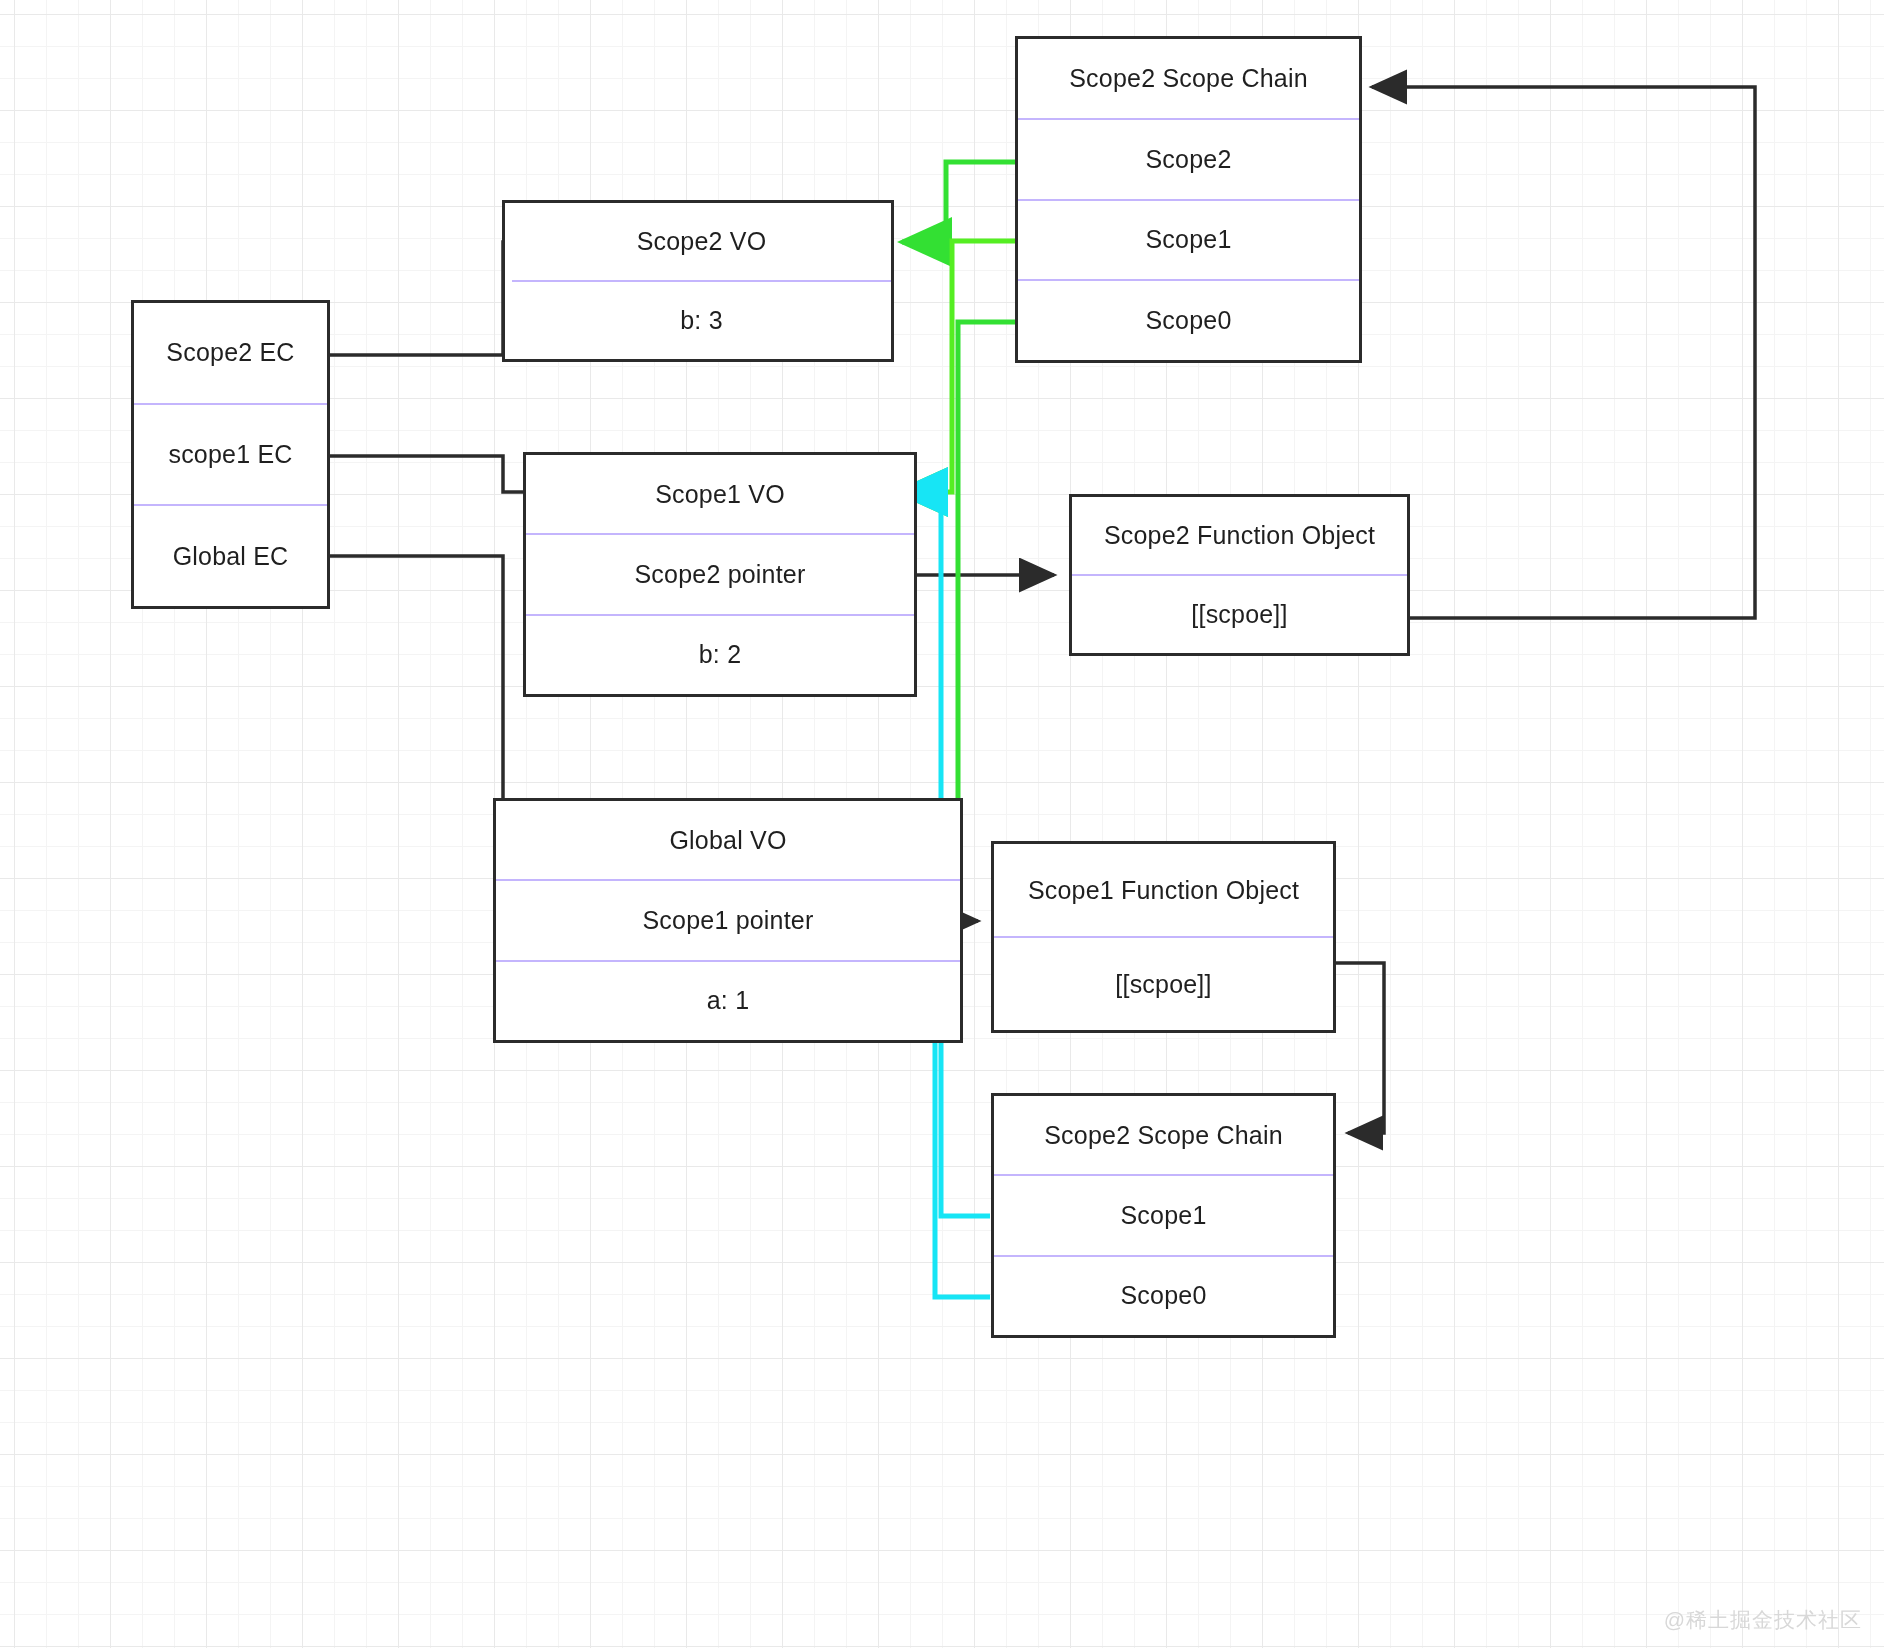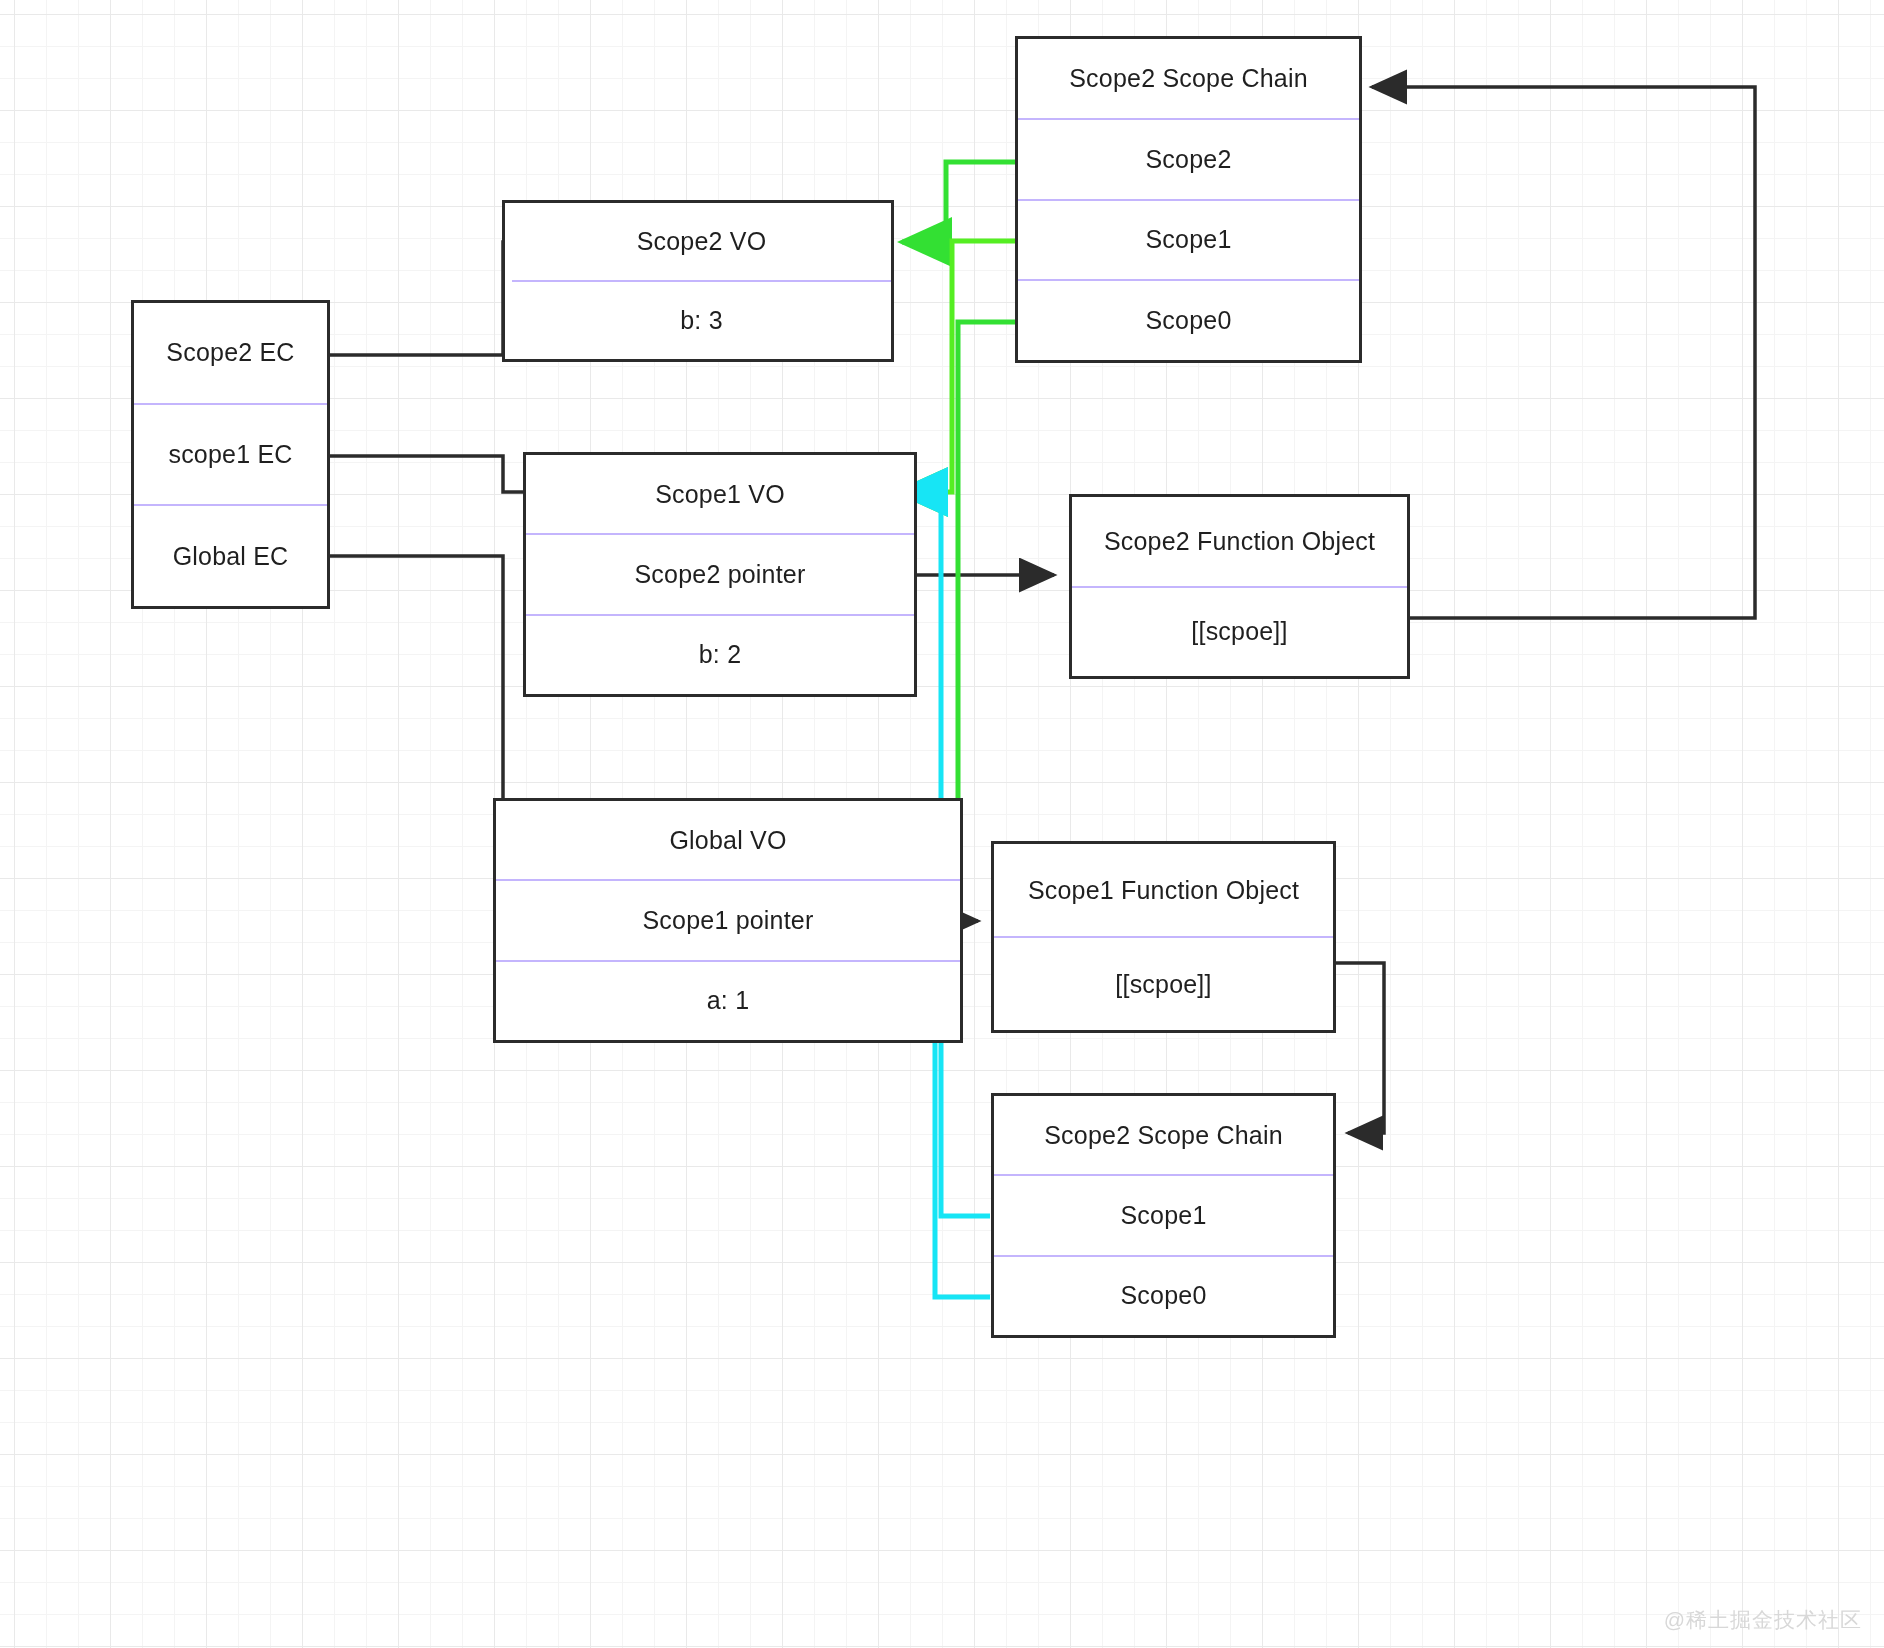--- a/index.html
+++ b/index.html
@@ -147,21 +147,21 @@
     <div class="cell">a: 1</div>
   </div>
 
   <div class="box" style="left:1015px; top:36px; width:347px; height:327px;">
     <div class="cell">Scope2 Scope Chain</div>
     <div class="cell">Scope2</div>
     <div class="cell">Scope1</div>
     <div class="cell">Scope0</div>
   </div>
 
-  <div class="box" style="left:1069px; top:494px; width:341px; height:185px;">
+  <div class="box" style="left:1069px; top:494px; width:341px; height:162px;">
     <div class="cell">Scope2 Function Object</div>
     <div class="cell">[[scpoe]]</div>
   </div>
 
   <div class="box" style="left:991px; top:841px; width:345px; height:192px;">
     <div class="cell">Scope1 Function Object</div>
     <div class="cell">[[scpoe]]</div>
   </div>
 
   <div class="box" style="left:991px; top:1093px; width:345px; height:245px;">

